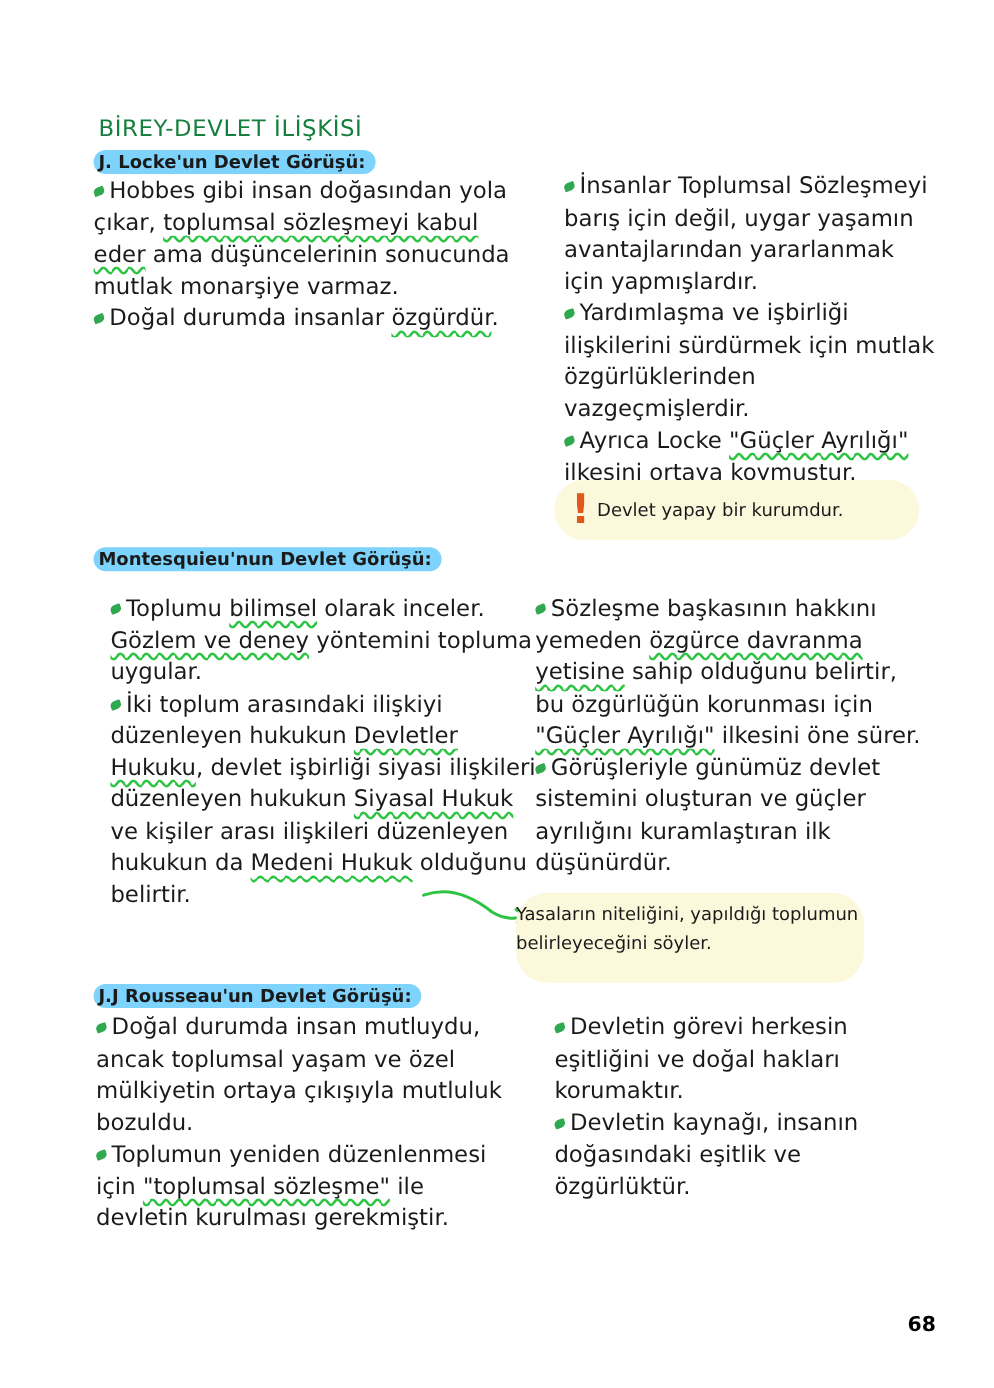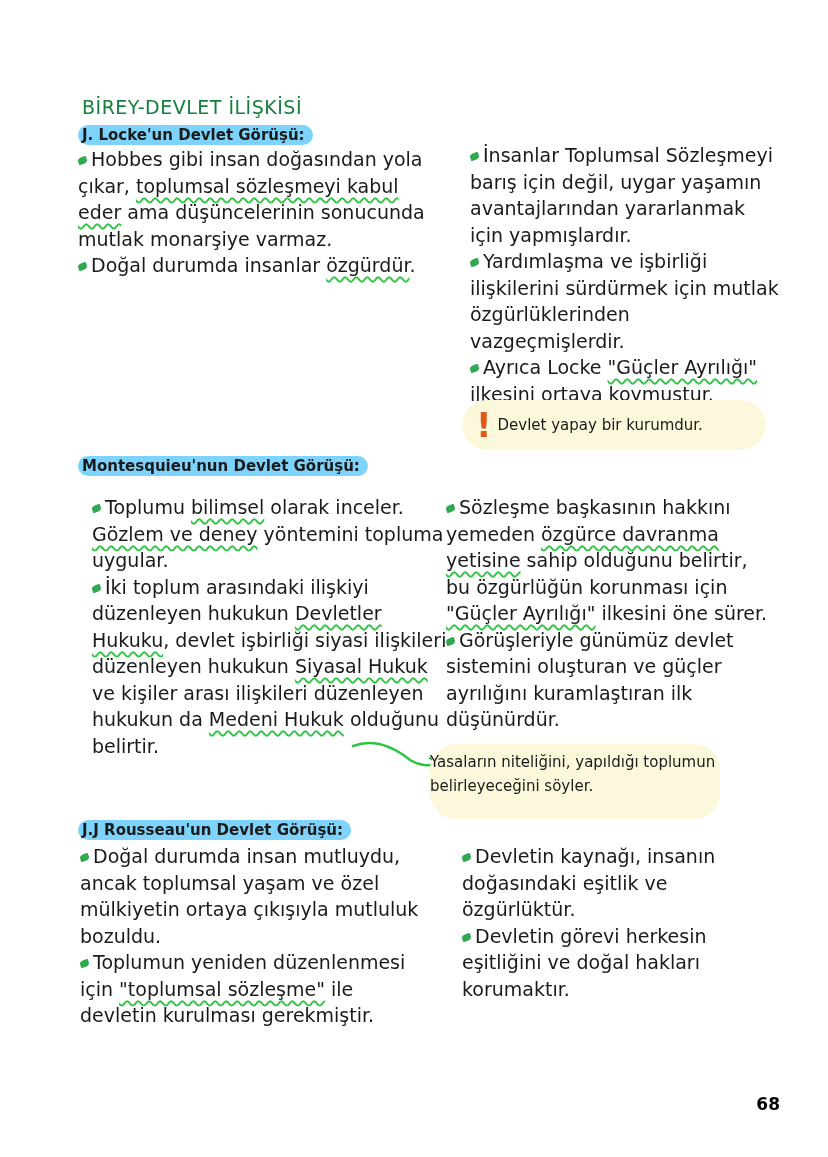--- a/index.html
+++ b/index.html
@@ -59,17 +59,17 @@
 <div class="abs note" style="left:430px; top:744px; width:290px; height:75px; padding:6px 0; box-sizing:border-box; line-height:24px;">Yasaların niteliğini, yapıldığı toplumun belirleyeceğini söyler.</div>
 
 <div class="abs" style="left:78px; top:820px;">
   <span class="sec-head">J.J Rousseau'un Devlet Görüşü:</span>
 </div>
 <div class="abs block" style="left:80px; top:843px; width:355px;">
   <p><span class="bullet"></span><span>Doğal durumda insan mutluydu, ancak toplumsal yaşam ve özel mülkiyetin ortaya çıkışıyla mutluluk bozuldu.</span></p>
   <p><span class="bullet"></span><span>Toplumun yeniden düzenlenmesi için </span><span class="u">"toplumsal sözleşme"</span><span> ile devletin kurulması gerekmiştir.</span></p>
 </div>
 <div class="abs block" style="left:462px; top:843px; width:320px;">
+  <p><span class="bullet"></span><span>Devletin görevi herkesin eşitliğini ve doğal hakları korumaktır.</span></p>
   <p><span class="bullet"></span><span>Devletin kaynağı, insanın doğasındaki eşitlik ve özgürlüktür.</span></p>
-  <p><span class="bullet"></span><span>Devletin görevi herkesin eşitliğini ve doğal hakları korumaktır.</span></p>
 </div>
 
 <div class="abs pagenum">68</div>
 
 </body></html>

